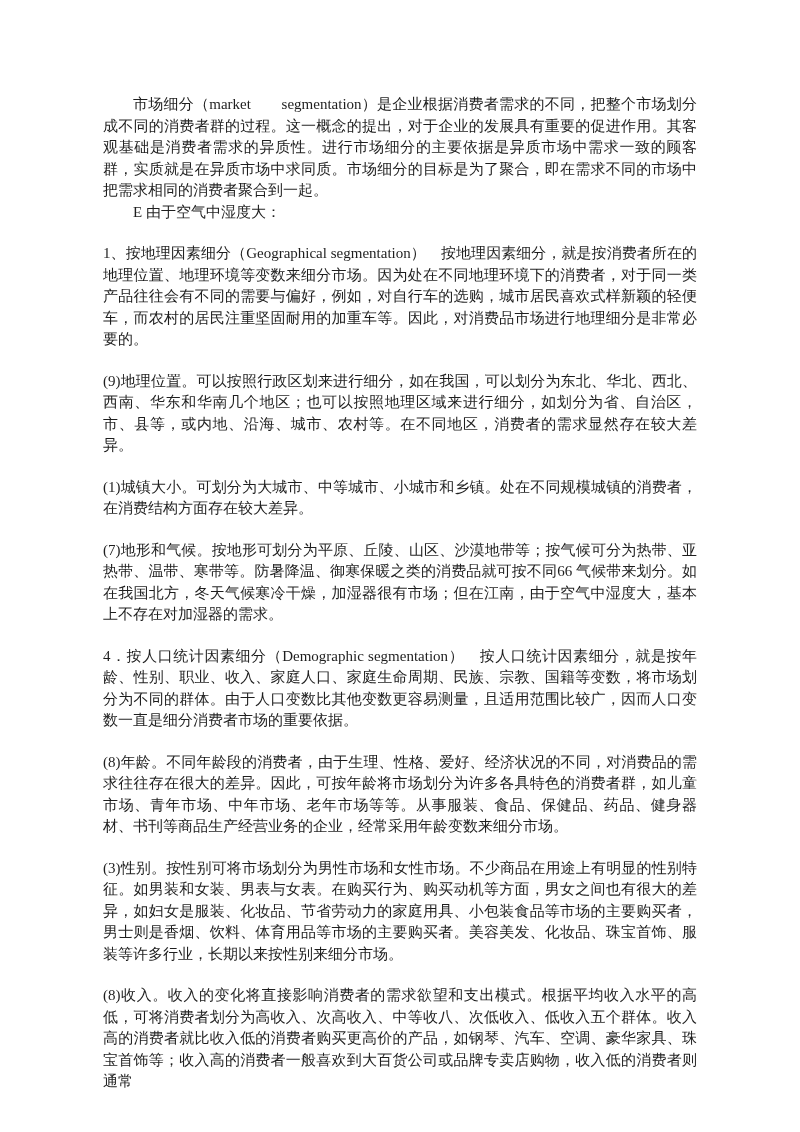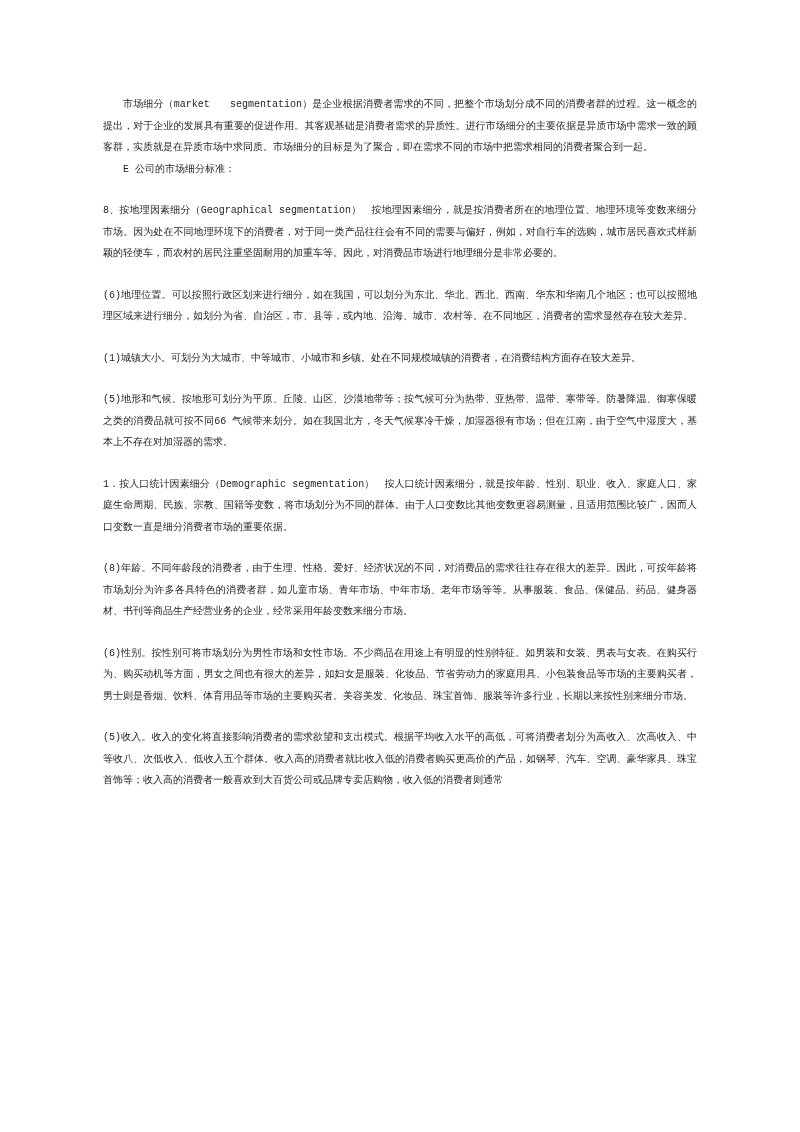--- a/index.html
+++ b/index.html
@@ -9,22 +9,22 @@
   }
   .page {
     position: relative;
     width: 800px;
     height: 1132px;
     margin: 0 auto;
     background: #ffffff;
     overflow: hidden;
     box-sizing: border-box;
     padding: 94px 103px 40px 103px;
-    font-family: Liberation Mono, monospace;
-    font-size: 10px;
+    font-family: Liberation Serif, serif;
+    font-size: 15px;
     line-height: 21.5px;
     color: #1e1e1e;
   }
   .doc p {
     margin: 0 0 20px 0;
     text-align: justify;
     word-break: break-all;
   }
   .doc p.indent {
     text-indent: 2em;
@@ -32,23 +32,23 @@
   .doc p.no-gap {
     margin-bottom: 0;
   }
 </style>
 </head>
 <body>
 
 <div class="page">
   <div class="doc">
     <p class="indent no-gap">市场细分（market　　segmentation）是企业根据消费者需求的不同，把整个市场划分成不同的消费者群的过程。这一概念的提出，对于企业的发展具有重要的促进作用。其客观基础是消费者需求的异质性。进行市场细分的主要依据是异质市场中需求一致的顾客群，实质就是在异质市场中求同质。市场细分的目标是为了聚合，即在需求不同的市场中把需求相同的消费者聚合到一起。</p>
-    <p class="indent">E 公司的市场细分标准：</p>
-    <p>8、按地理因素细分（Geographical segmentation）　按地理因素细分，就是按消费者所在的地理位置、地理环境等变数来细分市场。因为处在不同地理环境下的消费者，对于同一类产品往往会有不同的需要与偏好，例如，对自行车的选购，城市居民喜欢式样新颖的轻便车，而农村的居民注重坚固耐用的加重车等。因此，对消费品市场进行地理细分是非常必要的。</p>
-    <p>(6)地理位置。可以按照行政区划来进行细分，如在我国，可以划分为东北、华北、西北、西南、华东和华南几个地区；也可以按照地理区域来进行细分，如划分为省、自治区，市、县等，或内地、沿海、城市、农村等。在不同地区，消费者的需求显然存在较大差异。</p>
+    <p class="indent">E 由于空气中湿度大：</p>
+    <p>1、按地理因素细分（Geographical segmentation）　按地理因素细分，就是按消费者所在的地理位置、地理环境等变数来细分市场。因为处在不同地理环境下的消费者，对于同一类产品往往会有不同的需要与偏好，例如，对自行车的选购，城市居民喜欢式样新颖的轻便车，而农村的居民注重坚固耐用的加重车等。因此，对消费品市场进行地理细分是非常必要的。</p>
+    <p>(9)地理位置。可以按照行政区划来进行细分，如在我国，可以划分为东北、华北、西北、西南、华东和华南几个地区；也可以按照地理区域来进行细分，如划分为省、自治区，市、县等，或内地、沿海、城市、农村等。在不同地区，消费者的需求显然存在较大差异。</p>
     <p>(1)城镇大小。可划分为大城市、中等城市、小城市和乡镇。处在不同规模城镇的消费者，在消费结构方面存在较大差异。</p>
-    <p>(5)地形和气候。按地形可划分为平原、丘陵、山区、沙漠地带等；按气候可分为热带、亚热带、温带、寒带等。防暑降温、御寒保暖之类的消费品就可按不同66 气候带来划分。如在我国北方，冬天气候寒冷干燥，加湿器很有市场；但在江南，由于空气中湿度大，基本上不存在对加湿器的需求。</p>
-    <p>1．按人口统计因素细分（Demographic segmentation）　按人口统计因素细分，就是按年龄、性别、职业、收入、家庭人口、家庭生命周期、民族、宗教、国籍等变数，将市场划分为不同的群体。由于人口变数比其他变数更容易测量，且适用范围比较广，因而人口变数一直是细分消费者市场的重要依据。</p>
+    <p>(7)地形和气候。按地形可划分为平原、丘陵、山区、沙漠地带等；按气候可分为热带、亚热带、温带、寒带等。防暑降温、御寒保暖之类的消费品就可按不同66 气候带来划分。如在我国北方，冬天气候寒冷干燥，加湿器很有市场；但在江南，由于空气中湿度大，基本上不存在对加湿器的需求。</p>
+    <p>4．按人口统计因素细分（Demographic segmentation）　按人口统计因素细分，就是按年龄、性别、职业、收入、家庭人口、家庭生命周期、民族、宗教、国籍等变数，将市场划分为不同的群体。由于人口变数比其他变数更容易测量，且适用范围比较广，因而人口变数一直是细分消费者市场的重要依据。</p>
     <p>(8)年龄。不同年龄段的消费者，由于生理、性格、爱好、经济状况的不同，对消费品的需求往往存在很大的差异。因此，可按年龄将市场划分为许多各具特色的消费者群，如儿童市场、青年市场、中年市场、老年市场等等。从事服装、食品、保健品、药品、健身器材、书刊等商品生产经营业务的企业，经常采用年龄变数来细分市场。</p>
-    <p>(6)性别。按性别可将市场划分为男性市场和女性市场。不少商品在用途上有明显的性别特征。如男装和女装、男表与女表。在购买行为、购买动机等方面，男女之间也有很大的差异，如妇女是服装、化妆品、节省劳动力的家庭用具、小包装食品等市场的主要购买者，男士则是香烟、饮料、体育用品等市场的主要购买者。美容美发、化妆品、珠宝首饰、服装等许多行业，长期以来按性别来细分市场。</p>
-    <p>(5)收入。收入的变化将直接影响消费者的需求欲望和支出模式。根据平均收入水平的高低，可将消费者划分为高收入、次高收入、中等收八、次低收入、低收入五个群体。收入高的消费者就比收入低的消费者购买更高价的产品，如钢琴、汽车、空调、豪华家具、珠宝首饰等；收入高的消费者一般喜欢到大百货公司或品牌专卖店购物，收入低的消费者则通常</p>
+    <p>(3)性别。按性别可将市场划分为男性市场和女性市场。不少商品在用途上有明显的性别特征。如男装和女装、男表与女表。在购买行为、购买动机等方面，男女之间也有很大的差异，如妇女是服装、化妆品、节省劳动力的家庭用具、小包装食品等市场的主要购买者，男士则是香烟、饮料、体育用品等市场的主要购买者。美容美发、化妆品、珠宝首饰、服装等许多行业，长期以来按性别来细分市场。</p>
+    <p>(8)收入。收入的变化将直接影响消费者的需求欲望和支出模式。根据平均收入水平的高低，可将消费者划分为高收入、次高收入、中等收八、次低收入、低收入五个群体。收入高的消费者就比收入低的消费者购买更高价的产品，如钢琴、汽车、空调、豪华家具、珠宝首饰等；收入高的消费者一般喜欢到大百货公司或品牌专卖店购物，收入低的消费者则通常</p>
   </div>
 </div>
 
 </body></html>

